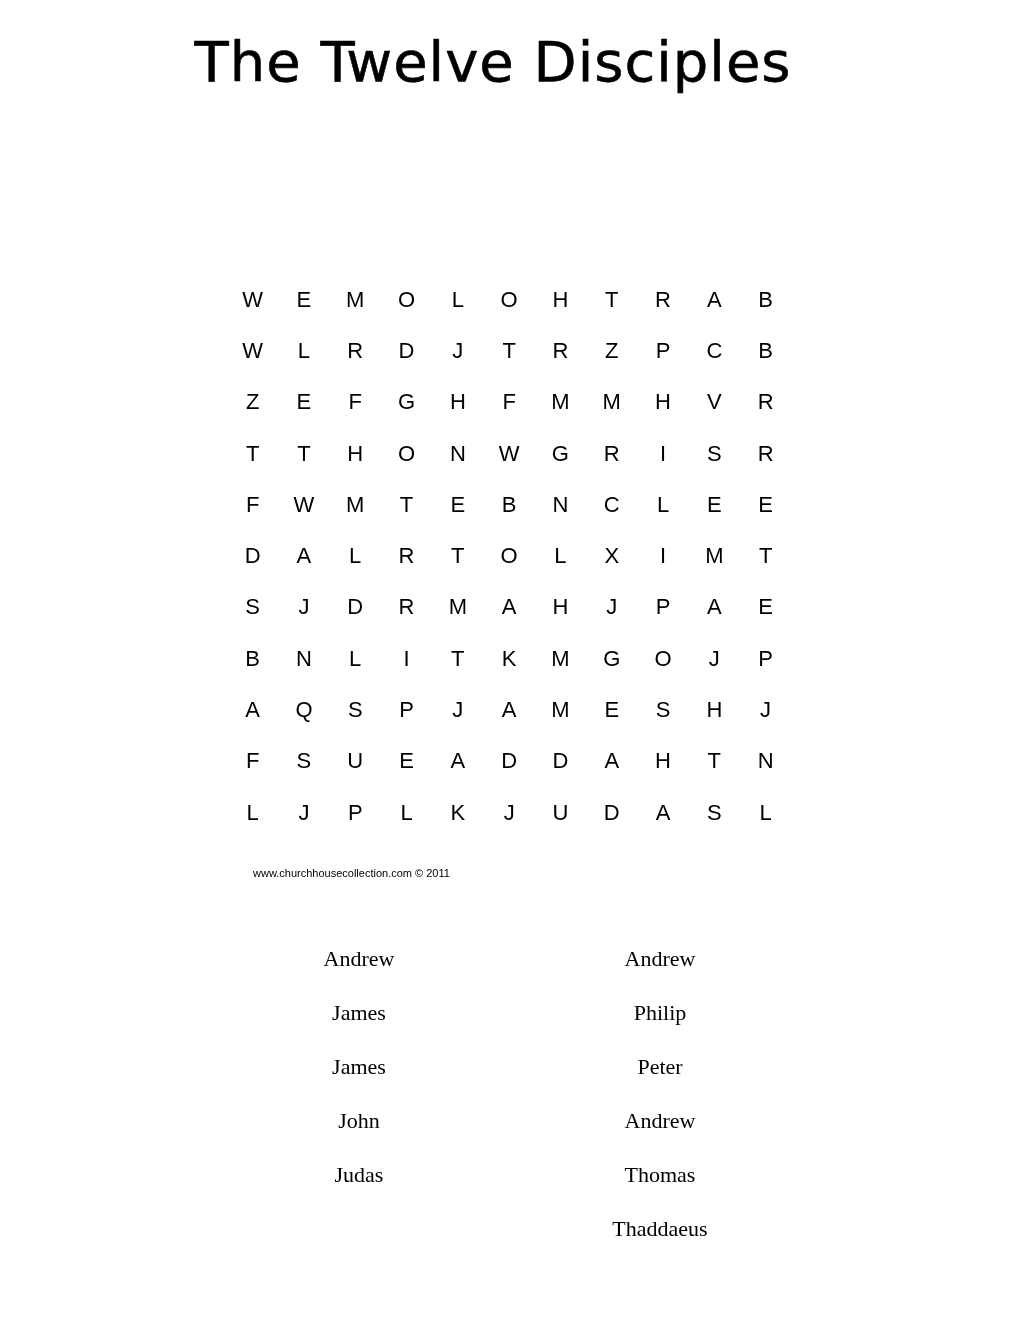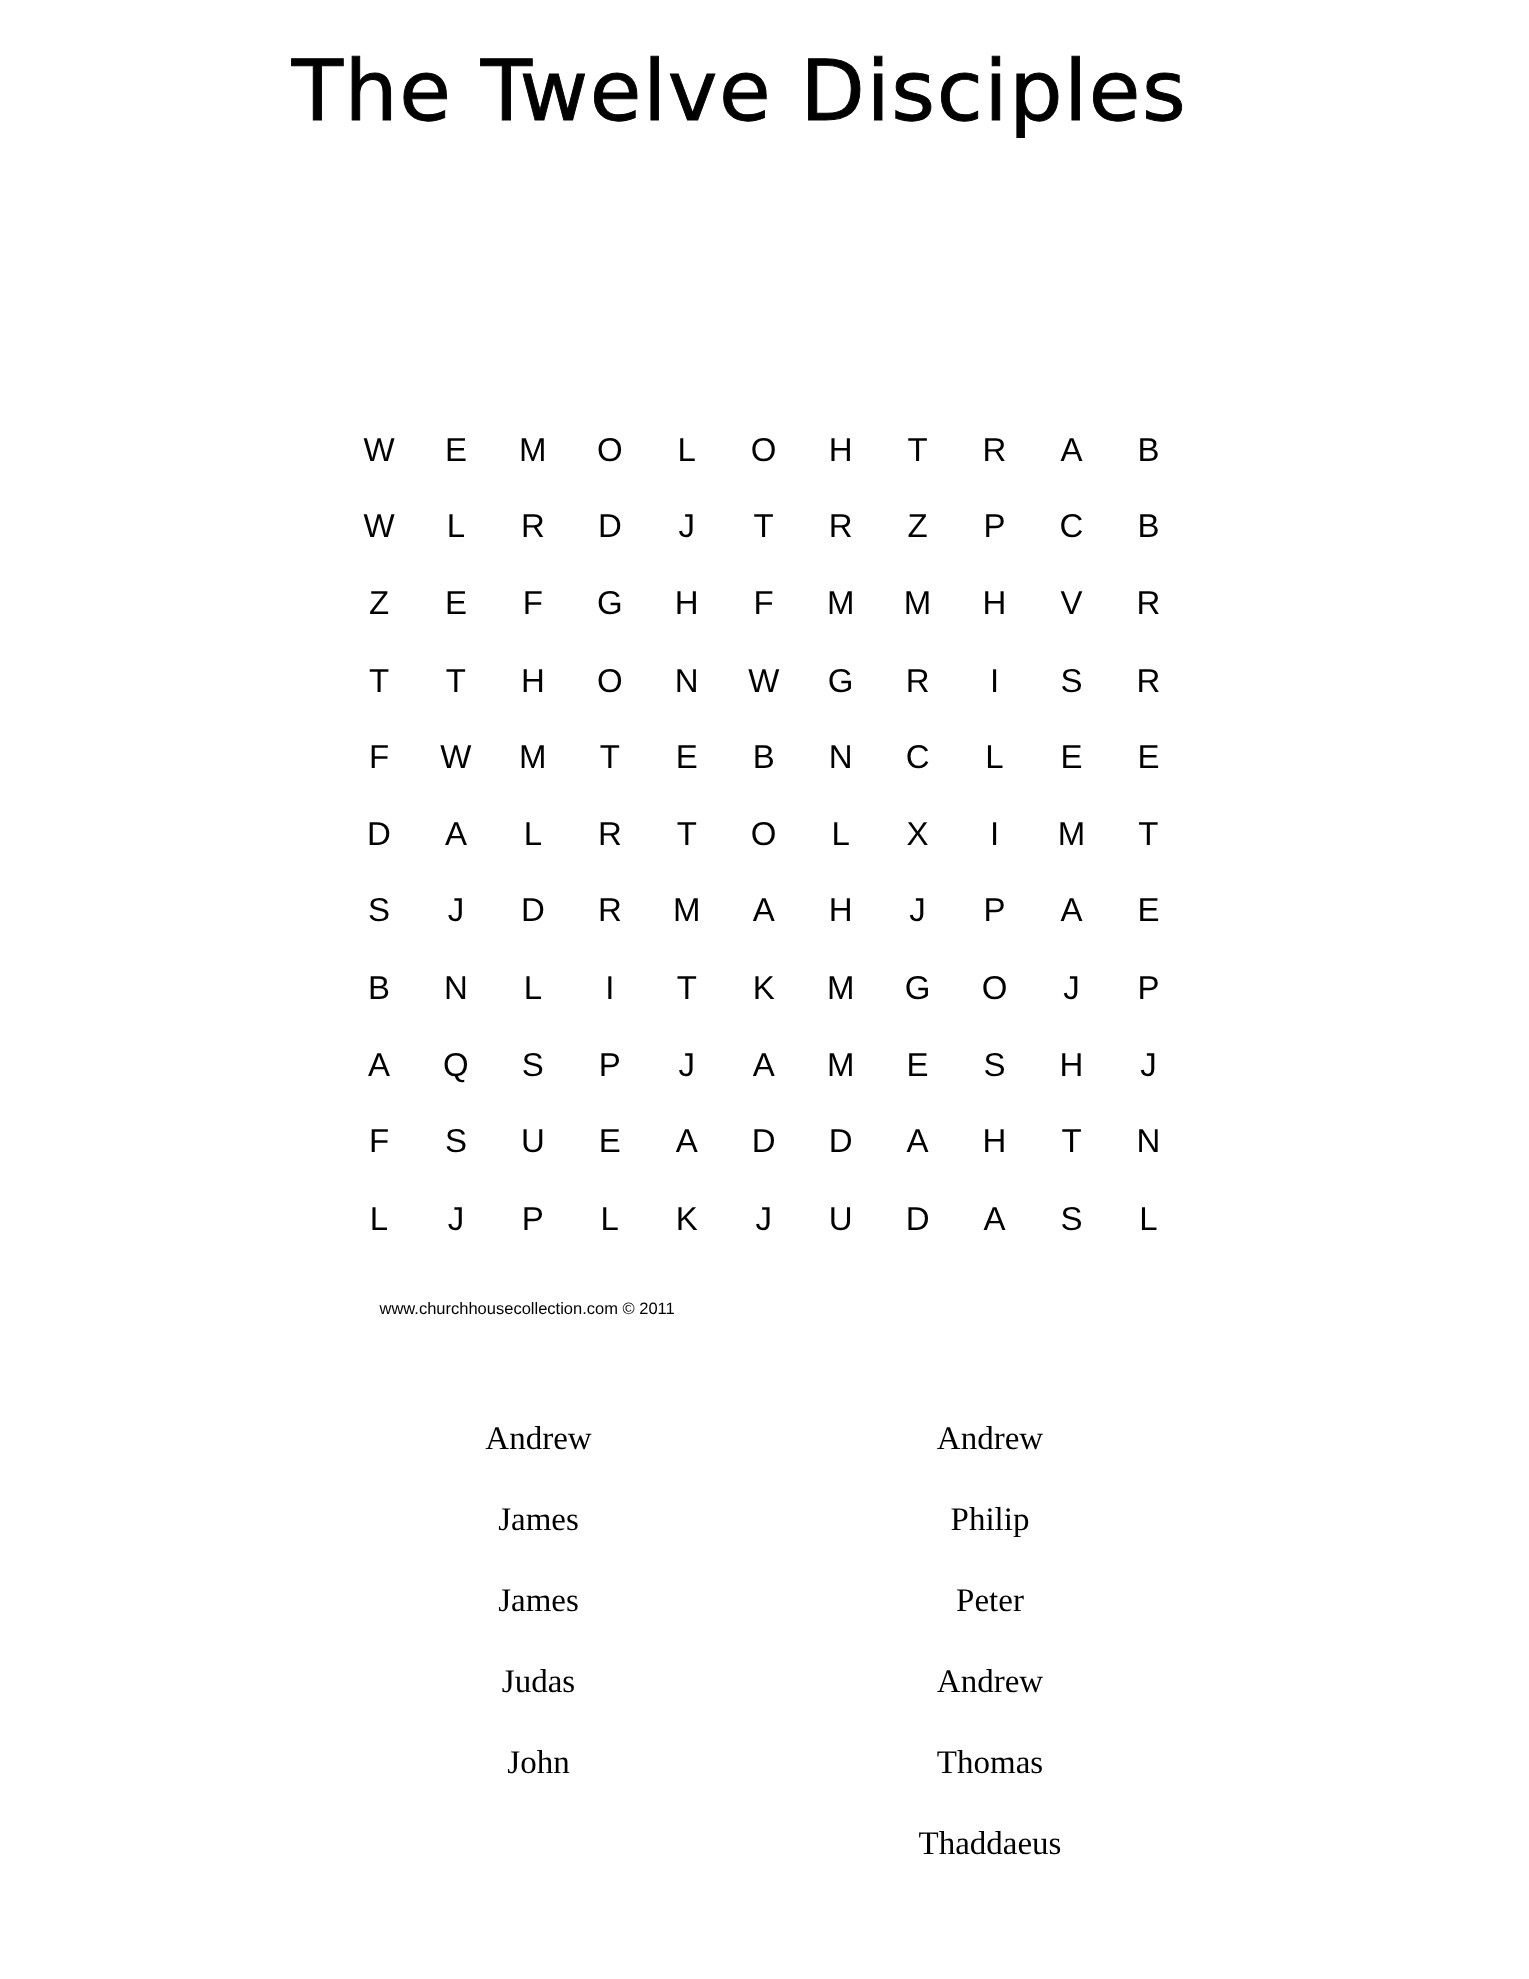--- a/index.html
+++ b/index.html
@@ -207,22 +207,22 @@
     <div class="cell">L</div>
   </div>
 
 <div class="copyright">www.churchhousecollection.com © 2011</div>
 
 <div class="words">
   <div class="word-col left">
     <div class="word">Andrew</div>
     <div class="word">James</div>
     <div class="word">James</div>
+    <div class="word">John</div>
     <div class="word">Judas</div>
-    <div class="word">John</div>
   </div>
   <div class="word-col right">
     <div class="word">Andrew</div>
     <div class="word">Philip</div>
     <div class="word">Peter</div>
     <div class="word">Andrew</div>
     <div class="word">Thomas</div>
     <div class="word">Thaddaeus</div>
   </div>
 </div>

